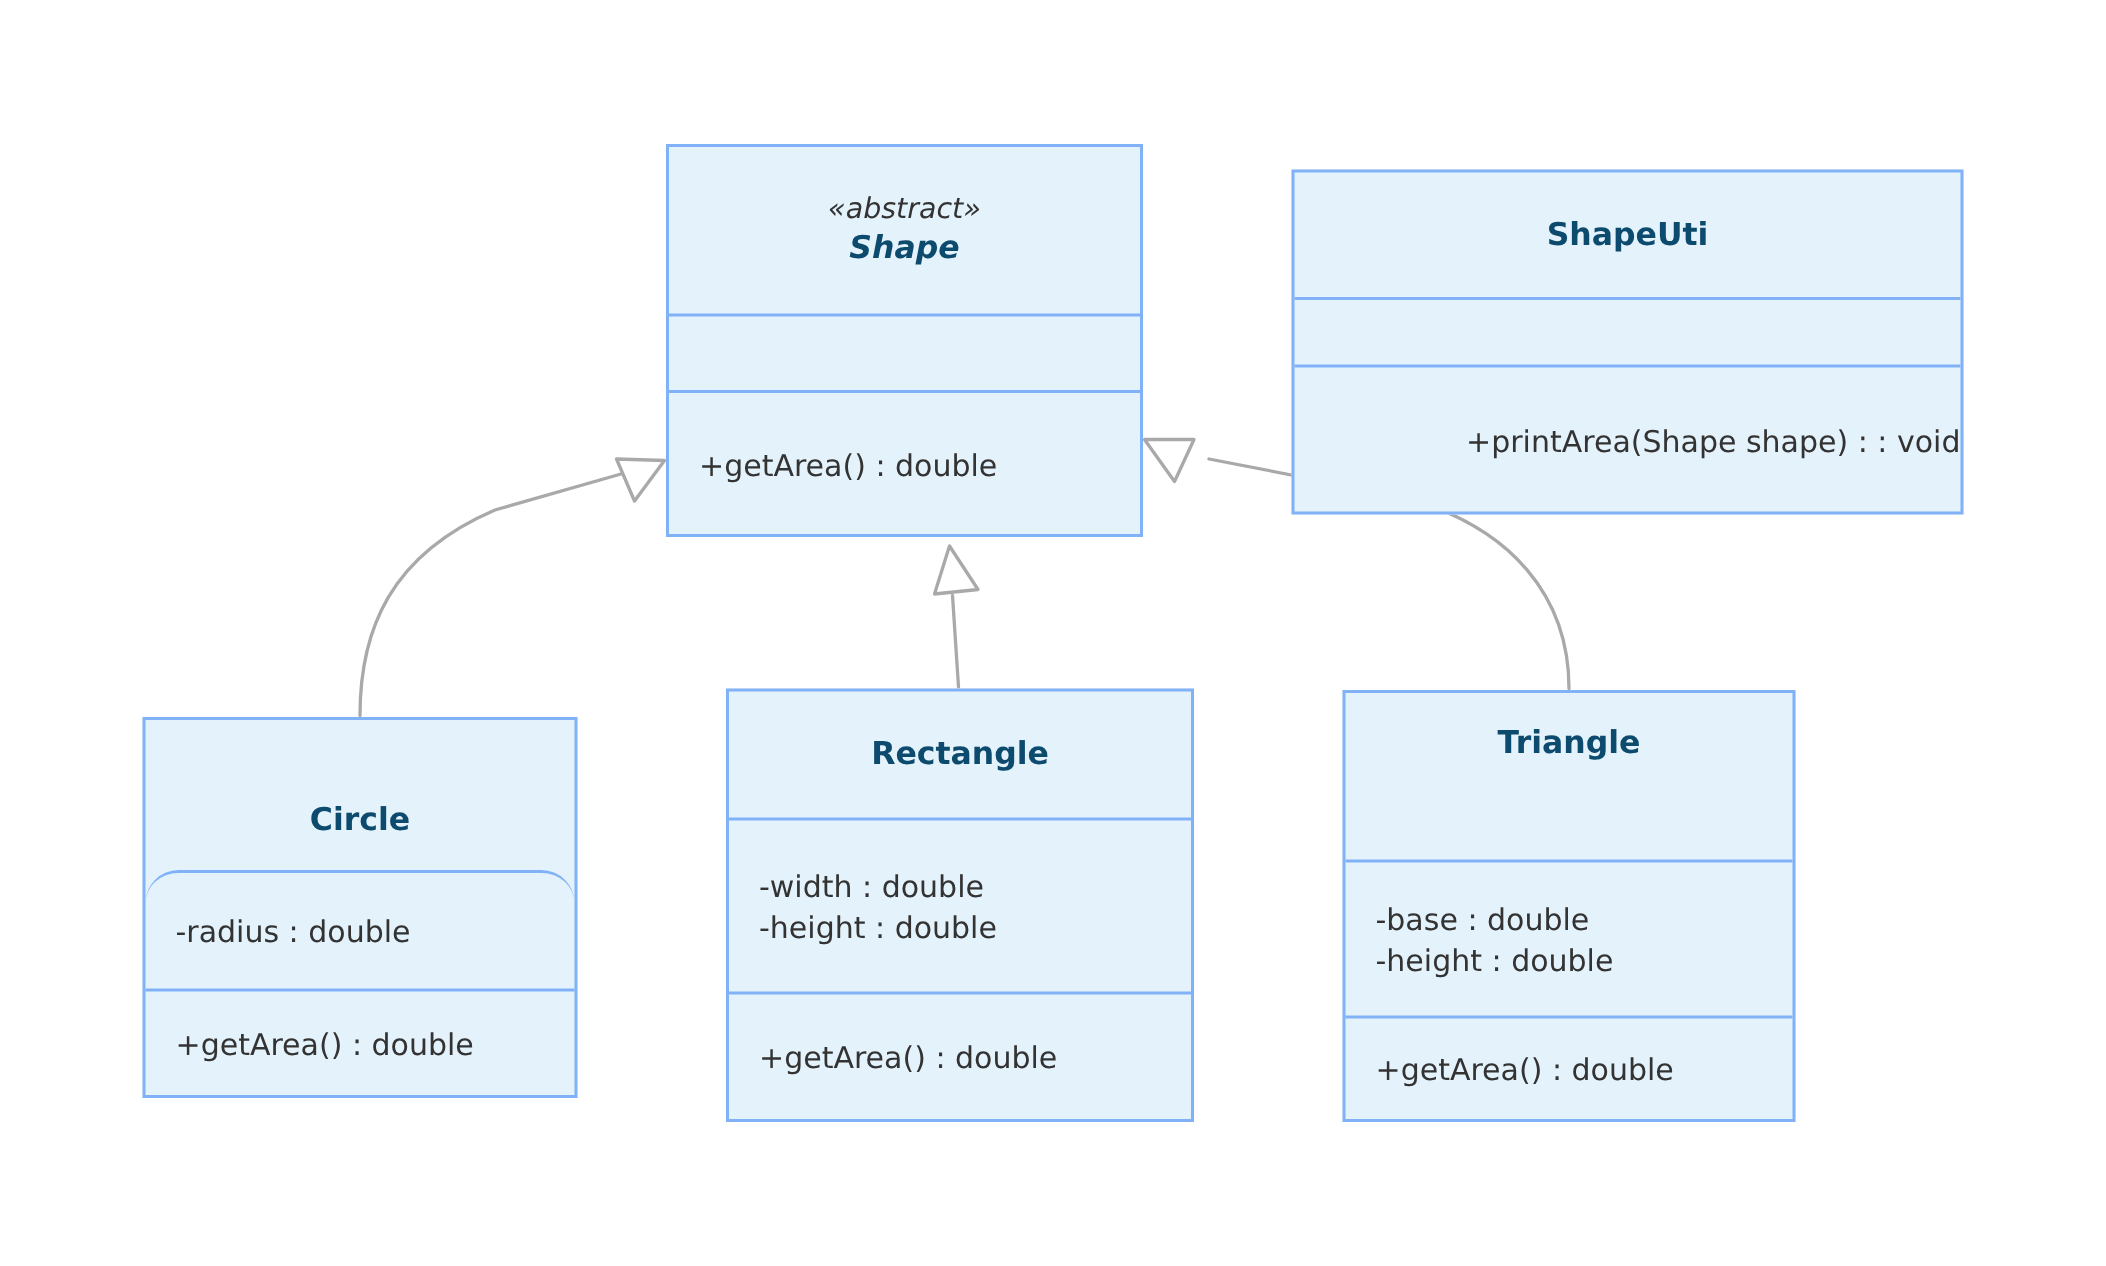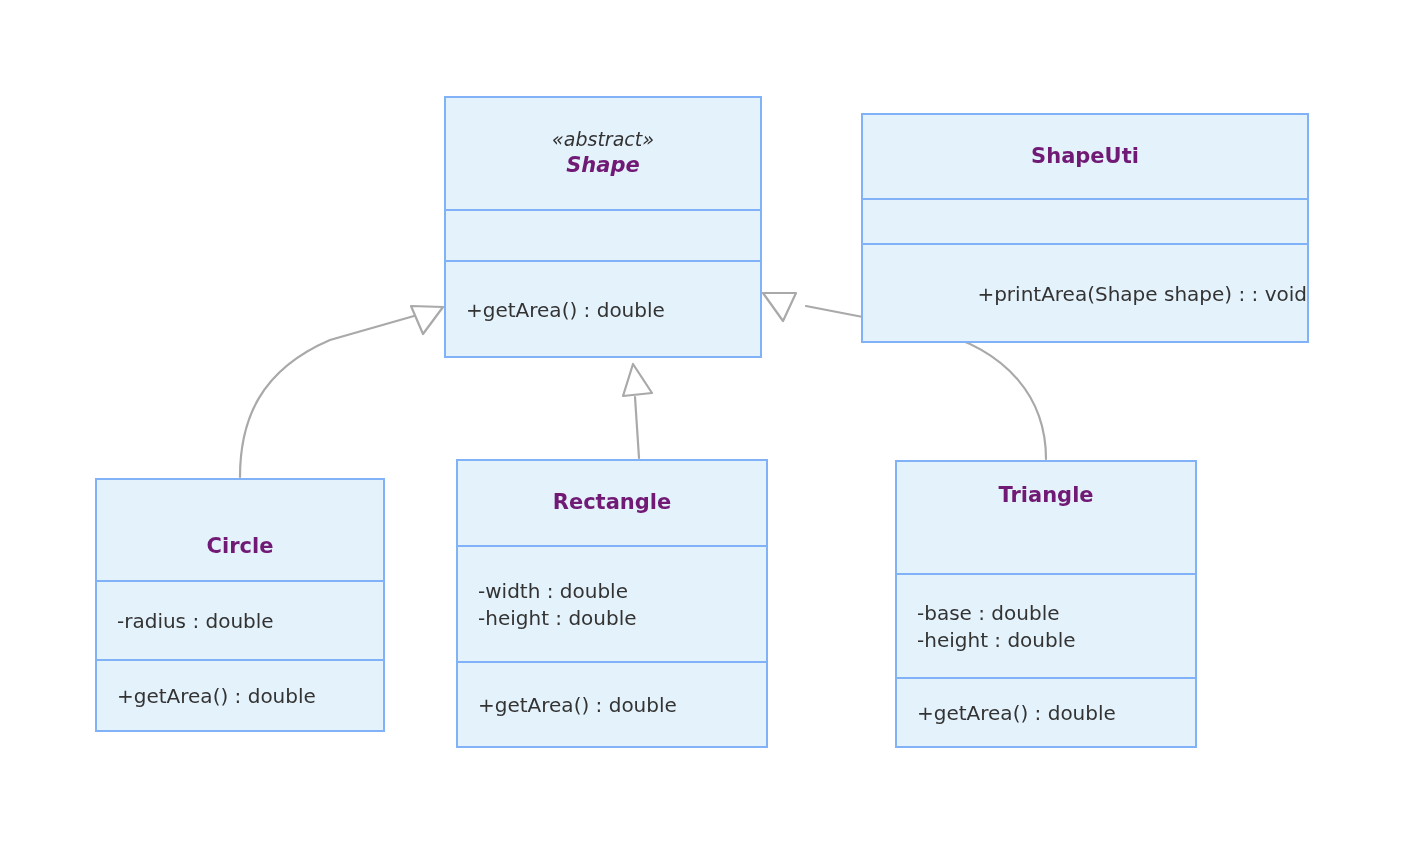--- a/index.html
+++ b/index.html
@@ -50,21 +50,21 @@
   }
   .stereotype {
     font-size: 19px;
     color: #333333;
     line-height: 1.25;
     white-space: nowrap;
   }
   .class-title {
     font-size: 21px;
     font-weight: bold;
-    color: #701a75;
+    color: #0c4a6e;
     line-height: 1.3;
     white-space: nowrap;
     overflow: hidden;
   }
   .member {
     font-size: 20px;
     color: #333333;
     line-height: 1.35;
     padding-left: 20px;
     white-space: nowrap;
@@ -115,29 +115,29 @@
     <div class="uml-section sec-divider members-block" style="height:45px;"></div>
     <div class="uml-section sec-divider members-block" style="height:98px;align-items:flex-end;">
       <div class="member">+printArea(Shape shape) : : void</div>
     </div>
   </div>
 
   <div class="uml-class" style="left:95px; top:478px; width:290px; height:254px;">
     <div class="uml-section uml-header" style="height:78px;margin-top:33px;">
       <div class="class-title">Circle</div>
     </div>
-    <div class="uml-section sec-divider members-block" style="height:90px;">
+    <div class="uml-section sec-divider members-block" style="height:90px;border-radius:22px;">
       <div class="member">-radius : double</div>
     </div>
     <div class="uml-section sec-divider members-block" style="height:82px;">
       <div class="member">+getArea() : double</div>
     </div>
   </div>
 
-  <div class="uml-class" style="left:456px; top:459px; width:312px; height:289px;">
+  <div class="uml-class" style="left:484px; top:459px; width:312px; height:289px;">
     <div class="uml-section uml-header" style="height:84px;">
       <div class="class-title">Rectangle</div>
     </div>
     <div class="uml-section sec-divider members-block" style="height:116px;">
       <div class="member">-width : double</div>
       <div class="member">-height : double</div>
     </div>
     <div class="uml-section sec-divider members-block" style="height:85px;">
       <div class="member">+getArea() : double</div>
     </div>

